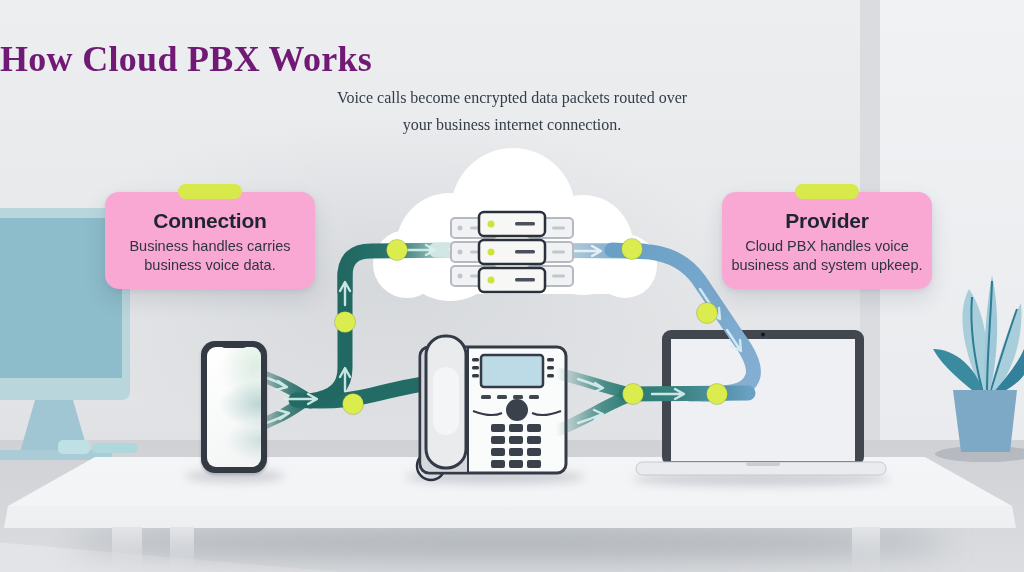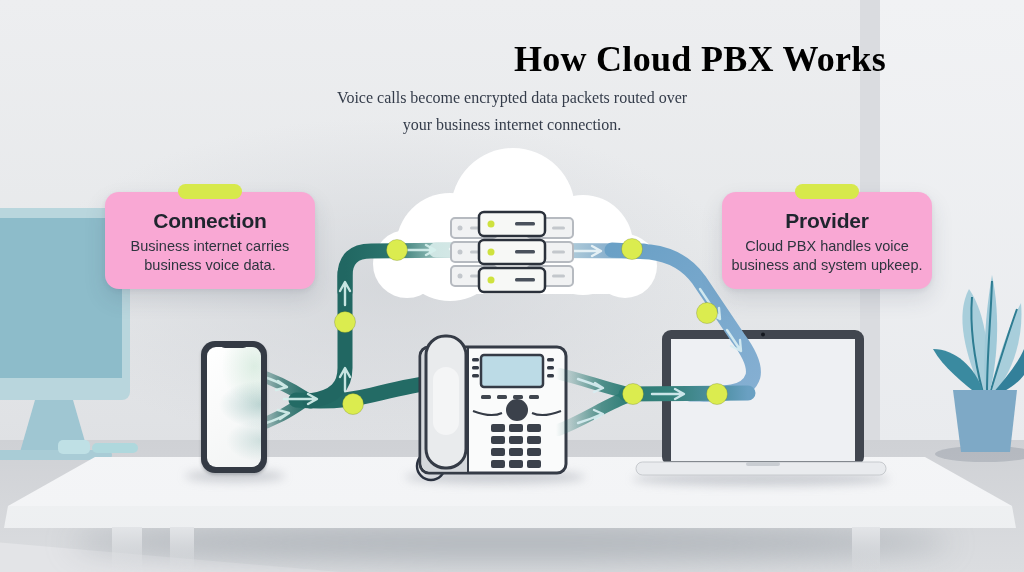--- a/index.html
+++ b/index.html
@@ -23,23 +23,23 @@
         clip-path:polygon(95px 457px,925px 457px,1012px 506px,8px 506px);
         background:linear-gradient(180deg,#fbfcfd,#f2f3f5);}
   .desk-front{left:0;top:0;width:1024px;height:572px;
         clip-path:polygon(8px 506px,1012px 506px,1016px 528px,4px 528px);
         background:linear-gradient(180deg,#ffffff,#eceef0);}
   .desk-shadow{left:70px;top:524px;width:880px;height:38px;border-radius:50%;
         background:rgba(148,154,163,.55);filter:blur(14px);}
   .leg{background:linear-gradient(180deg,#e2e4e7,rgba(226,228,231,0));}
   .dev-shadow{border-radius:50%;background:rgba(120,128,140,.32);filter:blur(5px);}
   
-  .title{left:0;top:38px;width:886px;text-align:right;
+  .title{left:0;top:38px;width:886px;text-align:left;
         font-family:"Liberation Serif",serif;font-weight:bold;font-size:36px;
-        color:#000000;letter-spacing:.3px;}
+        color:#701a75;letter-spacing:.3px;}
   .subtitle{left:0;top:84px;width:1024px;text-align:center;
         font-family:"Liberation Serif",serif;font-size:16px;color:#343c4a;line-height:27px;}
   
   .card{width:210px;height:97px;background:#f9a8d4;border-radius:14px;
         box-shadow:0 10px 22px rgba(45,55,75,.13),0 2px 5px rgba(45,55,75,.08);}
   .card .pill{position:absolute;left:50%;top:-8px;transform:translateX(-50%);
         width:64px;height:15px;border-radius:8px;background:#d7e94b;}
   .card .card-title{margin-top:17px;text-align:center;font-weight:bold;
         font-size:21px;color:#1f252e;letter-spacing:-.2px;}
   .card .card-body{margin-top:4px;text-align:center;font-size:14.5px;
@@ -284,21 +284,21 @@
     <circle cx="707" cy="313" r="10.5"></circle>
     <circle cx="633" cy="394" r="10.5"></circle>
     <circle cx="717" cy="394" r="10.5"></circle>
   </g>
 </svg>
 
 <div class="abs card" style="left:105px;top:192px;">
   <div class="pill"></div>
   <div class="card-title">Connection</div>
   <div class="card-body">
-    <div>Business internet carries</div>
+    <div>Business handles carries</div>
     <div>business voice data.</div>
   </div>
 </div>
 
 <div class="abs card" style="left:722px;top:192px;">
   <div class="pill"></div>
   <div class="card-title">Provider</div>
   <div class="card-body">
     <div>Cloud PBX handles voice</div>
     <div>business and system upkeep.</div>

